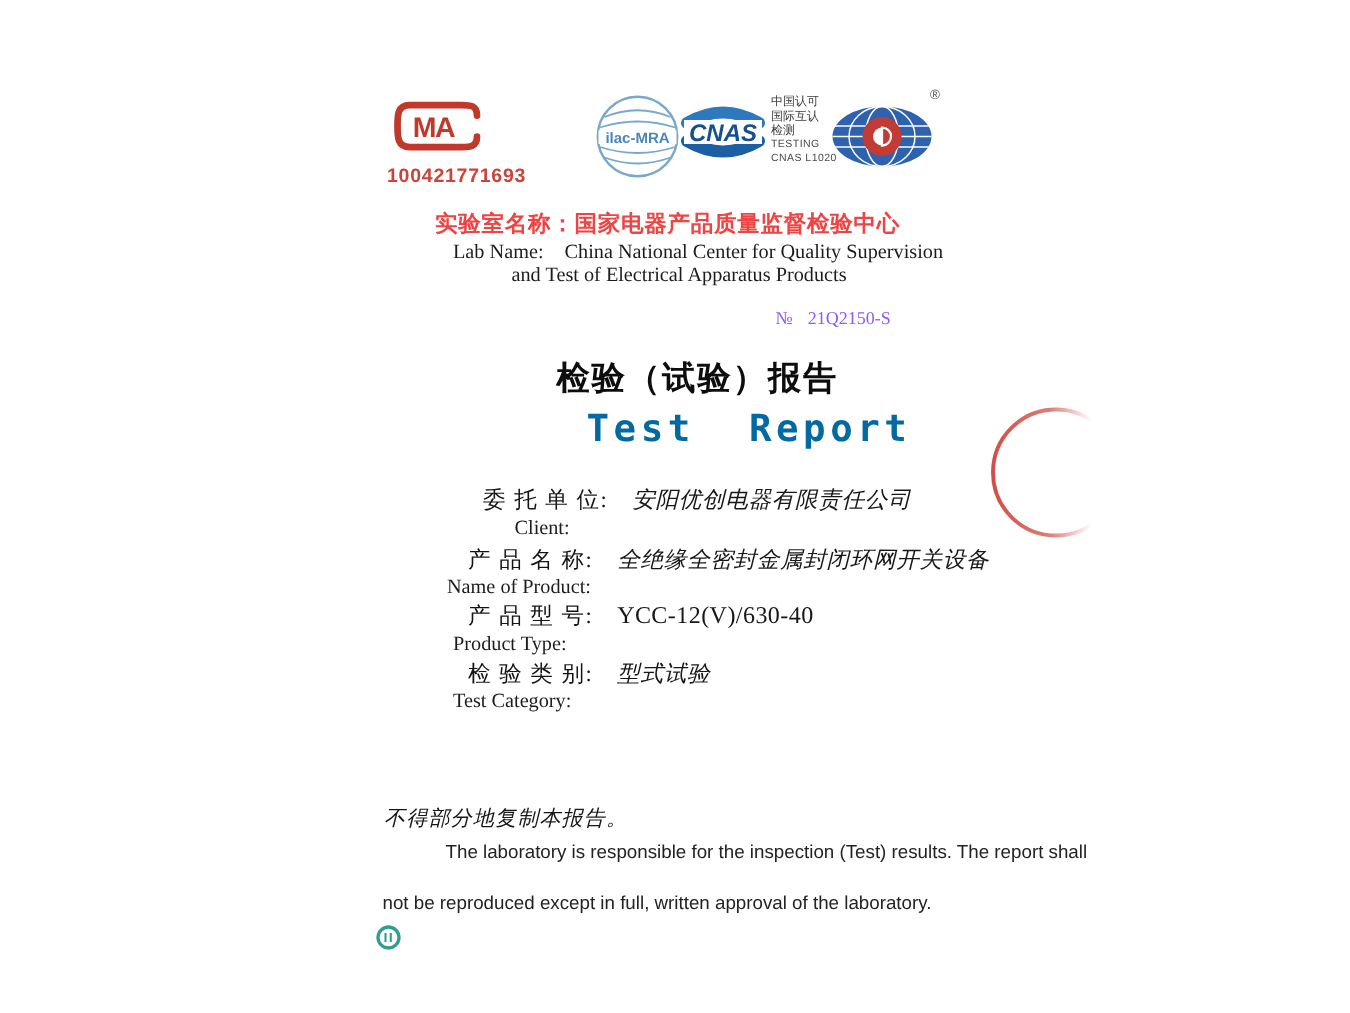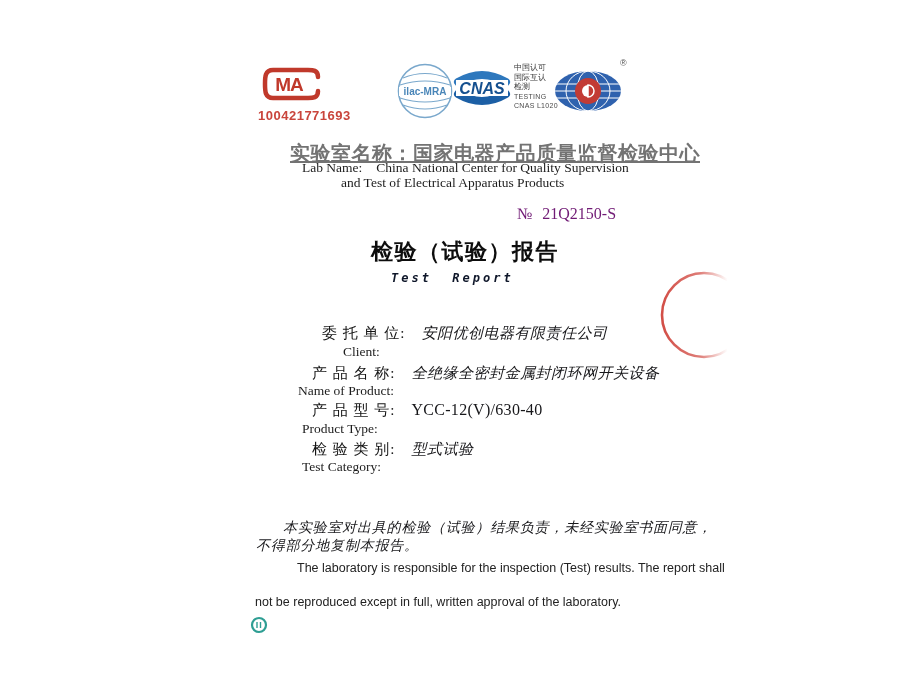--- a/index.html
+++ b/index.html
@@ -9,31 +9,31 @@
 
   
   .logo-num{font-family:"Liberation Sans",sans-serif;font-weight:bold;font-size:13px;
             color:#c9453c;letter-spacing:0.5px;}
   .al-caption{font-size:6px;color:#d06a62;white-space:nowrap;transform:scale(0.9);transform-origin:left top;}
   .accr-block{font-size:8px;line-height:9.5px;color:#3b3b3b;font-family:"Liberation Sans",sans-serif;}
   .accr-block .en{font-size:7px;letter-spacing:0.3px;color:#4a4a4a;}
   .reg-mark{font-size:9px;color:#555;font-family:"Liberation Sans",sans-serif;}
 
   
-  .lab-zh{font-family:"DejaVu Sans",sans-serif;font-weight:bold;font-size:20px;letter-spacing:0.5px;color:#737373;text-decoration:underline;}
+  .lab-zh{font-family:"DejaVu Sans",sans-serif;font-weight:bold;font-size:15px;letter-spacing:0.5px;color:#ef4444;}
   .lab-en{font-size:13.5px;color:#1c1c1c;}
   .lab-en .lbl{margin-right:14px;}
 
   
-  .report-no{font-size:16px;color:#701a75;}
+  .report-no{font-size:12px;color:#8b5cf6;}
   .report-no .sym{margin-right:10px;}
   .title-zh{font-family:"DejaVu Sans",sans-serif;font-weight:bold;font-size:22px;
             letter-spacing:1.5px;color:#0d0d0d;}
-  .title-en{font-family:"DejaVu Sans Mono",monospace;font-weight:bold;font-size:12px;
-            letter-spacing:3px;color:#0f172a;white-space:pre;font-style:italic;}
+  .title-en{font-family:"DejaVu Sans Mono",monospace;font-weight:bold;font-size:25px;
+            letter-spacing:3px;color:#0369a1;white-space:pre;}
 
   
   .zh-label{font-size:15px;letter-spacing:1px;color:#141414;}
   .kai{font-style:italic;font-size:15px;color:#17171a;letter-spacing:0.5px;}
   .model{font-style:normal;font-size:16px;letter-spacing:0.3px;}
   .en-sub{font-size:13.5px;color:#1c1c1c;}
   .fvalue{margin-left:12px;text-align:right;}
 
   
   .disc-zh{font-style:italic;font-size:14px;color:#17171a;letter-spacing:0.8px;}
@@ -139,21 +139,20 @@
     <span class="kai model fvalue">YCC-12(V)/630-40</span>
   </div>
   <div class="abs en-sub" style="left:302px;top:421px;">Product Type:</div>
 
   <div class="abs" style="left:312px;top:440px;">
     <span class="zh-label">检 验 类 别:</span>
     <span class="kai fvalue">型式试验</span>
   </div>
   <div class="abs en-sub" style="left:302px;top:459px;">Test Category:</div>
 
-  <div class="abs disc-zh" style="left:283px;top:519px;">本实验室对出具的检验（试验）结果负责，未经实验室书面同意，</div>
   <div class="abs disc-zh" style="left:256px;top:537px;">不得部分地复制本报告。</div>
 
   <div class="abs disc-en" style="left:297px;top:561px;">The laboratory is responsible for the inspection (Test) results. The report shall</div>
   <div class="abs disc-en" style="left:255px;top:595px;">not be reproduced except in full, written approval of the laboratory.</div>
 
   <svg class="abs" style="left:250px;top:616px;" width="18" height="18">
     <circle cx="9" cy="9" r="7" fill="none" stroke="#2e9e93" stroke-width="2.2"></circle>
     <line x1="7" y1="6" x2="7" y2="12" stroke="#2e9e93" stroke-width="1.4"></line>
     <line x1="10.5" y1="6" x2="10.5" y2="12" stroke="#2e9e93" stroke-width="1.4"></line>
   </svg>

